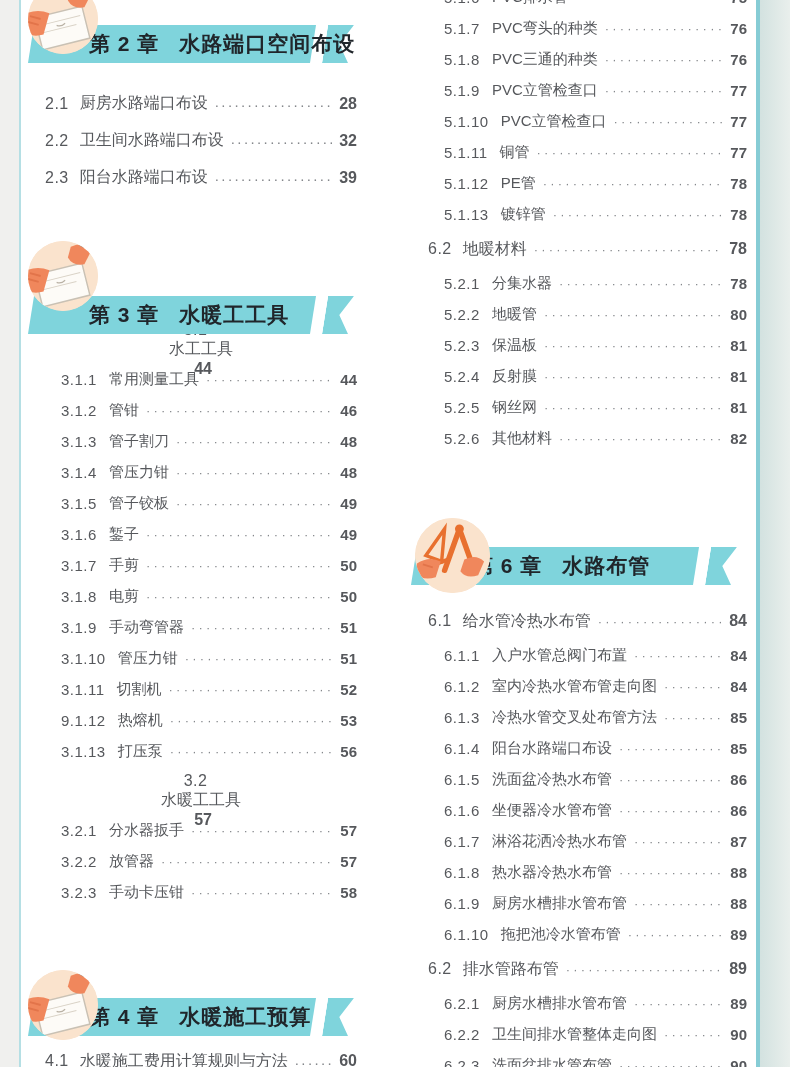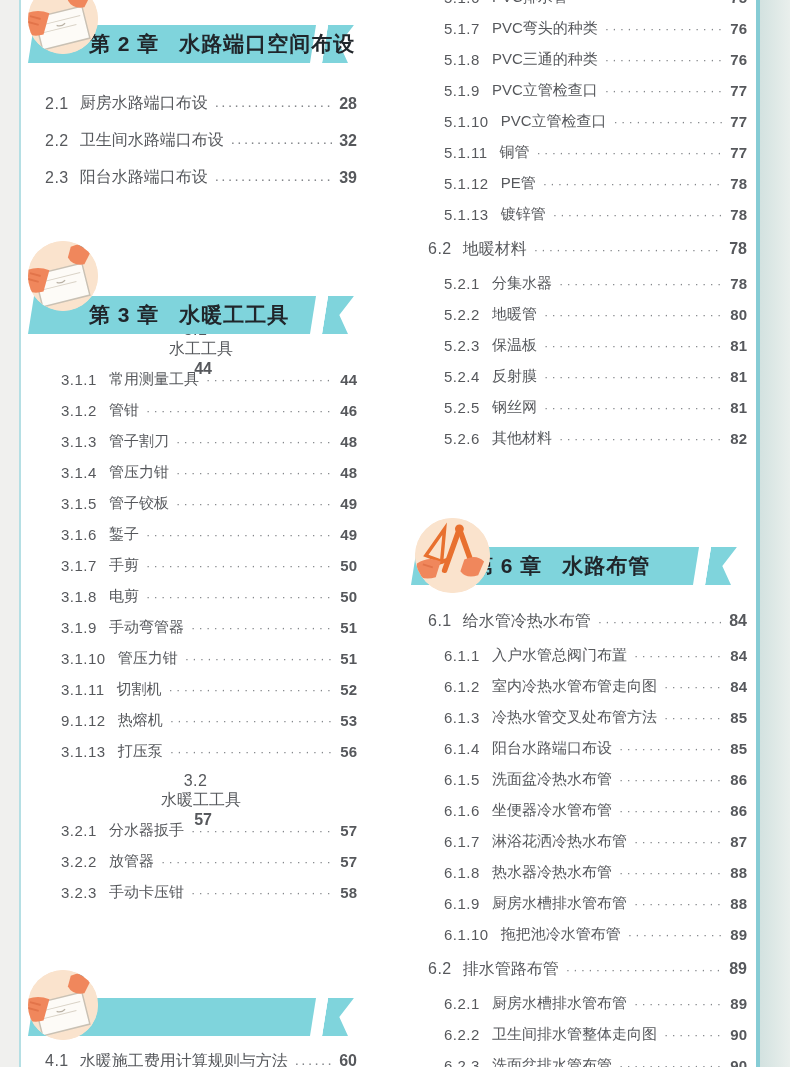--- a/index.html
+++ b/index.html
@@ -265,20 +265,24 @@
             <g transform="rotate(36 49 14)">
               <rect x="46.5" y="-2" width="5" height="18" fill="#3fb0d2"></rect>
               <path d="M46.5 16 l2.5 6 l2.5 -6 z" fill="#ecd2a4"></path>
             </g>
             <path d="M44 6 Q56 0 66 8 L58 24 Q46 26 41 17 Z" fill="#f0875c"></path>
           </svg>
         </span>
         <div class="chapter-banner">
           <div class="banner-bar"></div>
           <div class="banner-tail"></div>
+          <div class="banner-text">
+            <span class="ch-label">第 4 章</span>
+            <span class="ch-title">水暖施工预算</span>
+          </div>
         </div>
         <div class="entries">
           <div class="toc-row lvl1">
             <span class="num">4.1</span>
             <span class="title">水暖施工费用计算规则与方法</span>
             <span class="leader low">..........................................................................................</span>
             <span class="pg">60</span>
           </div>
         </div>
       </section>

